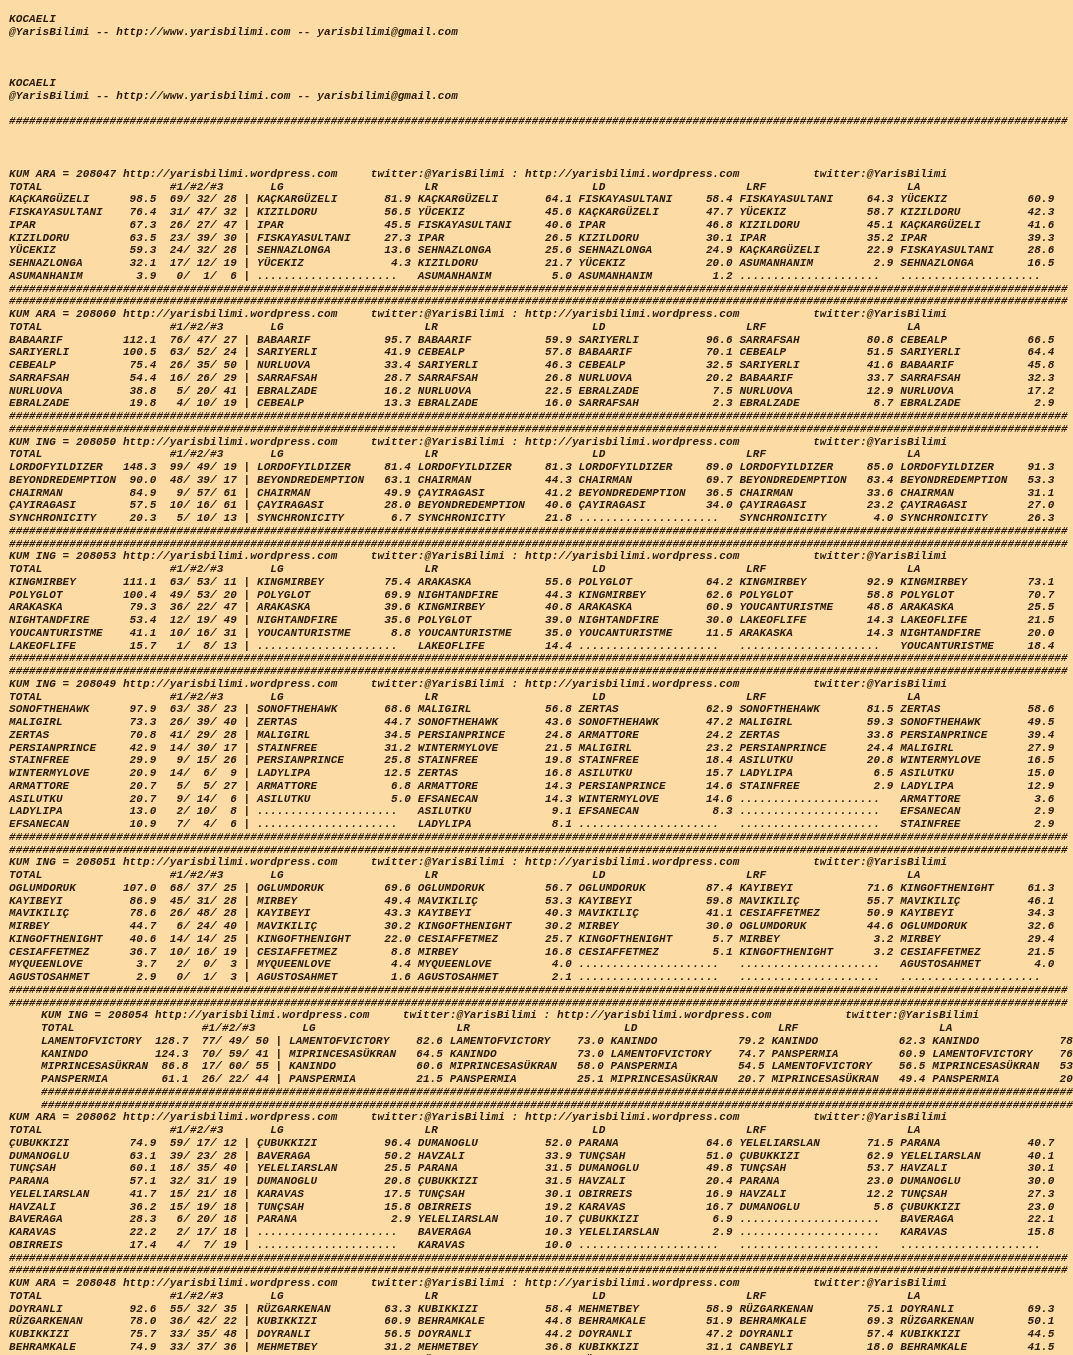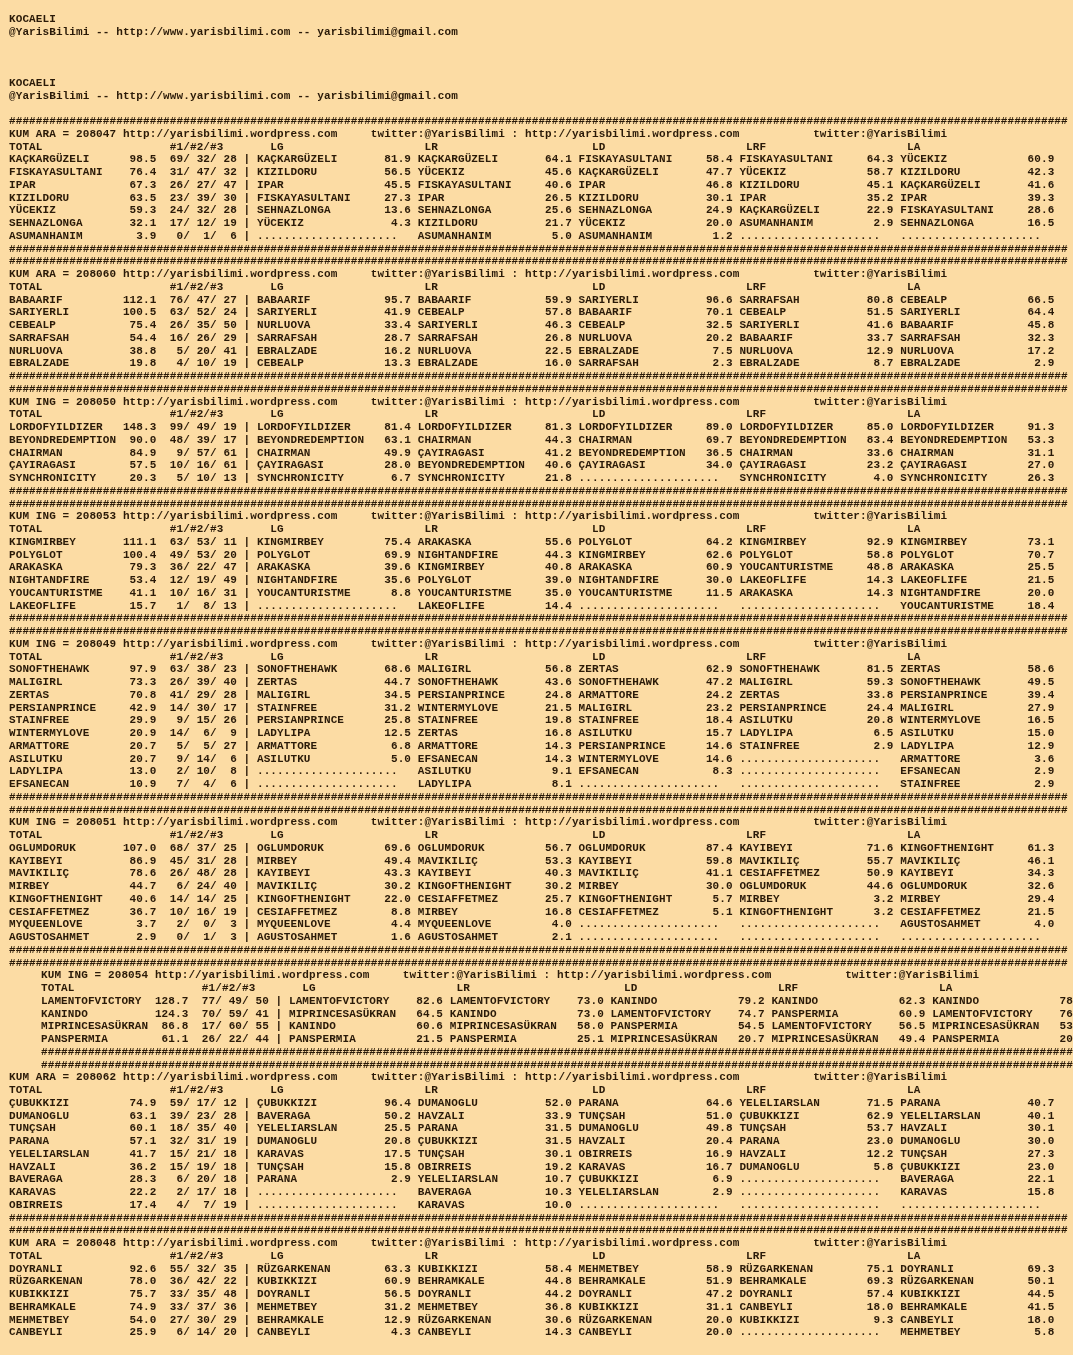--- a/index.html
+++ b/index.html
@@ -13,37 +13,38 @@
   }
   pre {
     margin: 0;
     font-family: "Liberation Mono", "DejaVu Sans Mono", monospace;
     font-weight: bold;
     font-size: 11px;
     line-height: 12.75px;
     letter-spacing: 0.1px;
     color: #2a1a08;
     white-space: pre;
+    font-style: italic;
   }
 </style>
 </head>
 <body style="background: rgb(252, 220, 164);">
 
 <div id="doc">
   <pre id="letterhead" style="color: rgb(42, 26, 8);">KOCAELI
 @YarisBilimi -- http://www.yarisbilimi.com -- yarisbilimi@gmail.com
 
 
 
 KOCAELI
 @YarisBilimi -- http://www.yarisbilimi.com -- yarisbilimi@gmail.com
 
 ##############################################################################################################################################################</pre>
   <div id="blocks">
-      <pre style="color: rgb(42, 26, 8);">KUM ARA = 208047 http://yarisbilimi.wordpress.com     twitter:@YarisBilimi : http://yarisbilimi.wordpress.com           twitter:@YarisBilimi
+      <pre style="color: rgb(42, 26, 8); margin-top: 40px;">KUM ARA = 208047 http://yarisbilimi.wordpress.com     twitter:@YarisBilimi : http://yarisbilimi.wordpress.com           twitter:@YarisBilimi
 TOTAL                   #1/#2/#3       LG                     LR                       LD                     LRF                     LA
 KAÇKARGÜZELI      98.5  69/ 32/ 28 | KAÇKARGÜZELI       81.9 KAÇKARGÜZELI       64.1 FISKAYASULTANI     58.4 FISKAYASULTANI     64.3 YÜCEKIZ            60.9 
 FISKAYASULTANI    76.4  31/ 47/ 32 | KIZILDORU          56.5 YÜCEKIZ            45.6 KAÇKARGÜZELI       47.7 YÜCEKIZ            58.7 KIZILDORU          42.3 
 IPAR              67.3  26/ 27/ 47 | IPAR               45.5 FISKAYASULTANI     40.6 IPAR               46.8 KIZILDORU          45.1 KAÇKARGÜZELI       41.6 
 KIZILDORU         63.5  23/ 39/ 30 | FISKAYASULTANI     27.3 IPAR               26.5 KIZILDORU          30.1 IPAR               35.2 IPAR               39.3 
 YÜCEKIZ           59.3  24/ 32/ 28 | SEHNAZLONGA        13.6 SEHNAZLONGA        25.6 SEHNAZLONGA        24.9 KAÇKARGÜZELI       22.9 FISKAYASULTANI     28.6 
 SEHNAZLONGA       32.1  17/ 12/ 19 | YÜCEKIZ             4.3 KIZILDORU          21.7 YÜCEKIZ            20.0 ASUMANHANIM         2.9 SEHNAZLONGA        16.5 
 ASUMANHANIM        3.9   0/  1/  6 | .....................   ASUMANHANIM         5.0 ASUMANHANIM         1.2 .....................   .....................   
 ##############################################################################################################################################################
 ##############################################################################################################################################################</pre>

